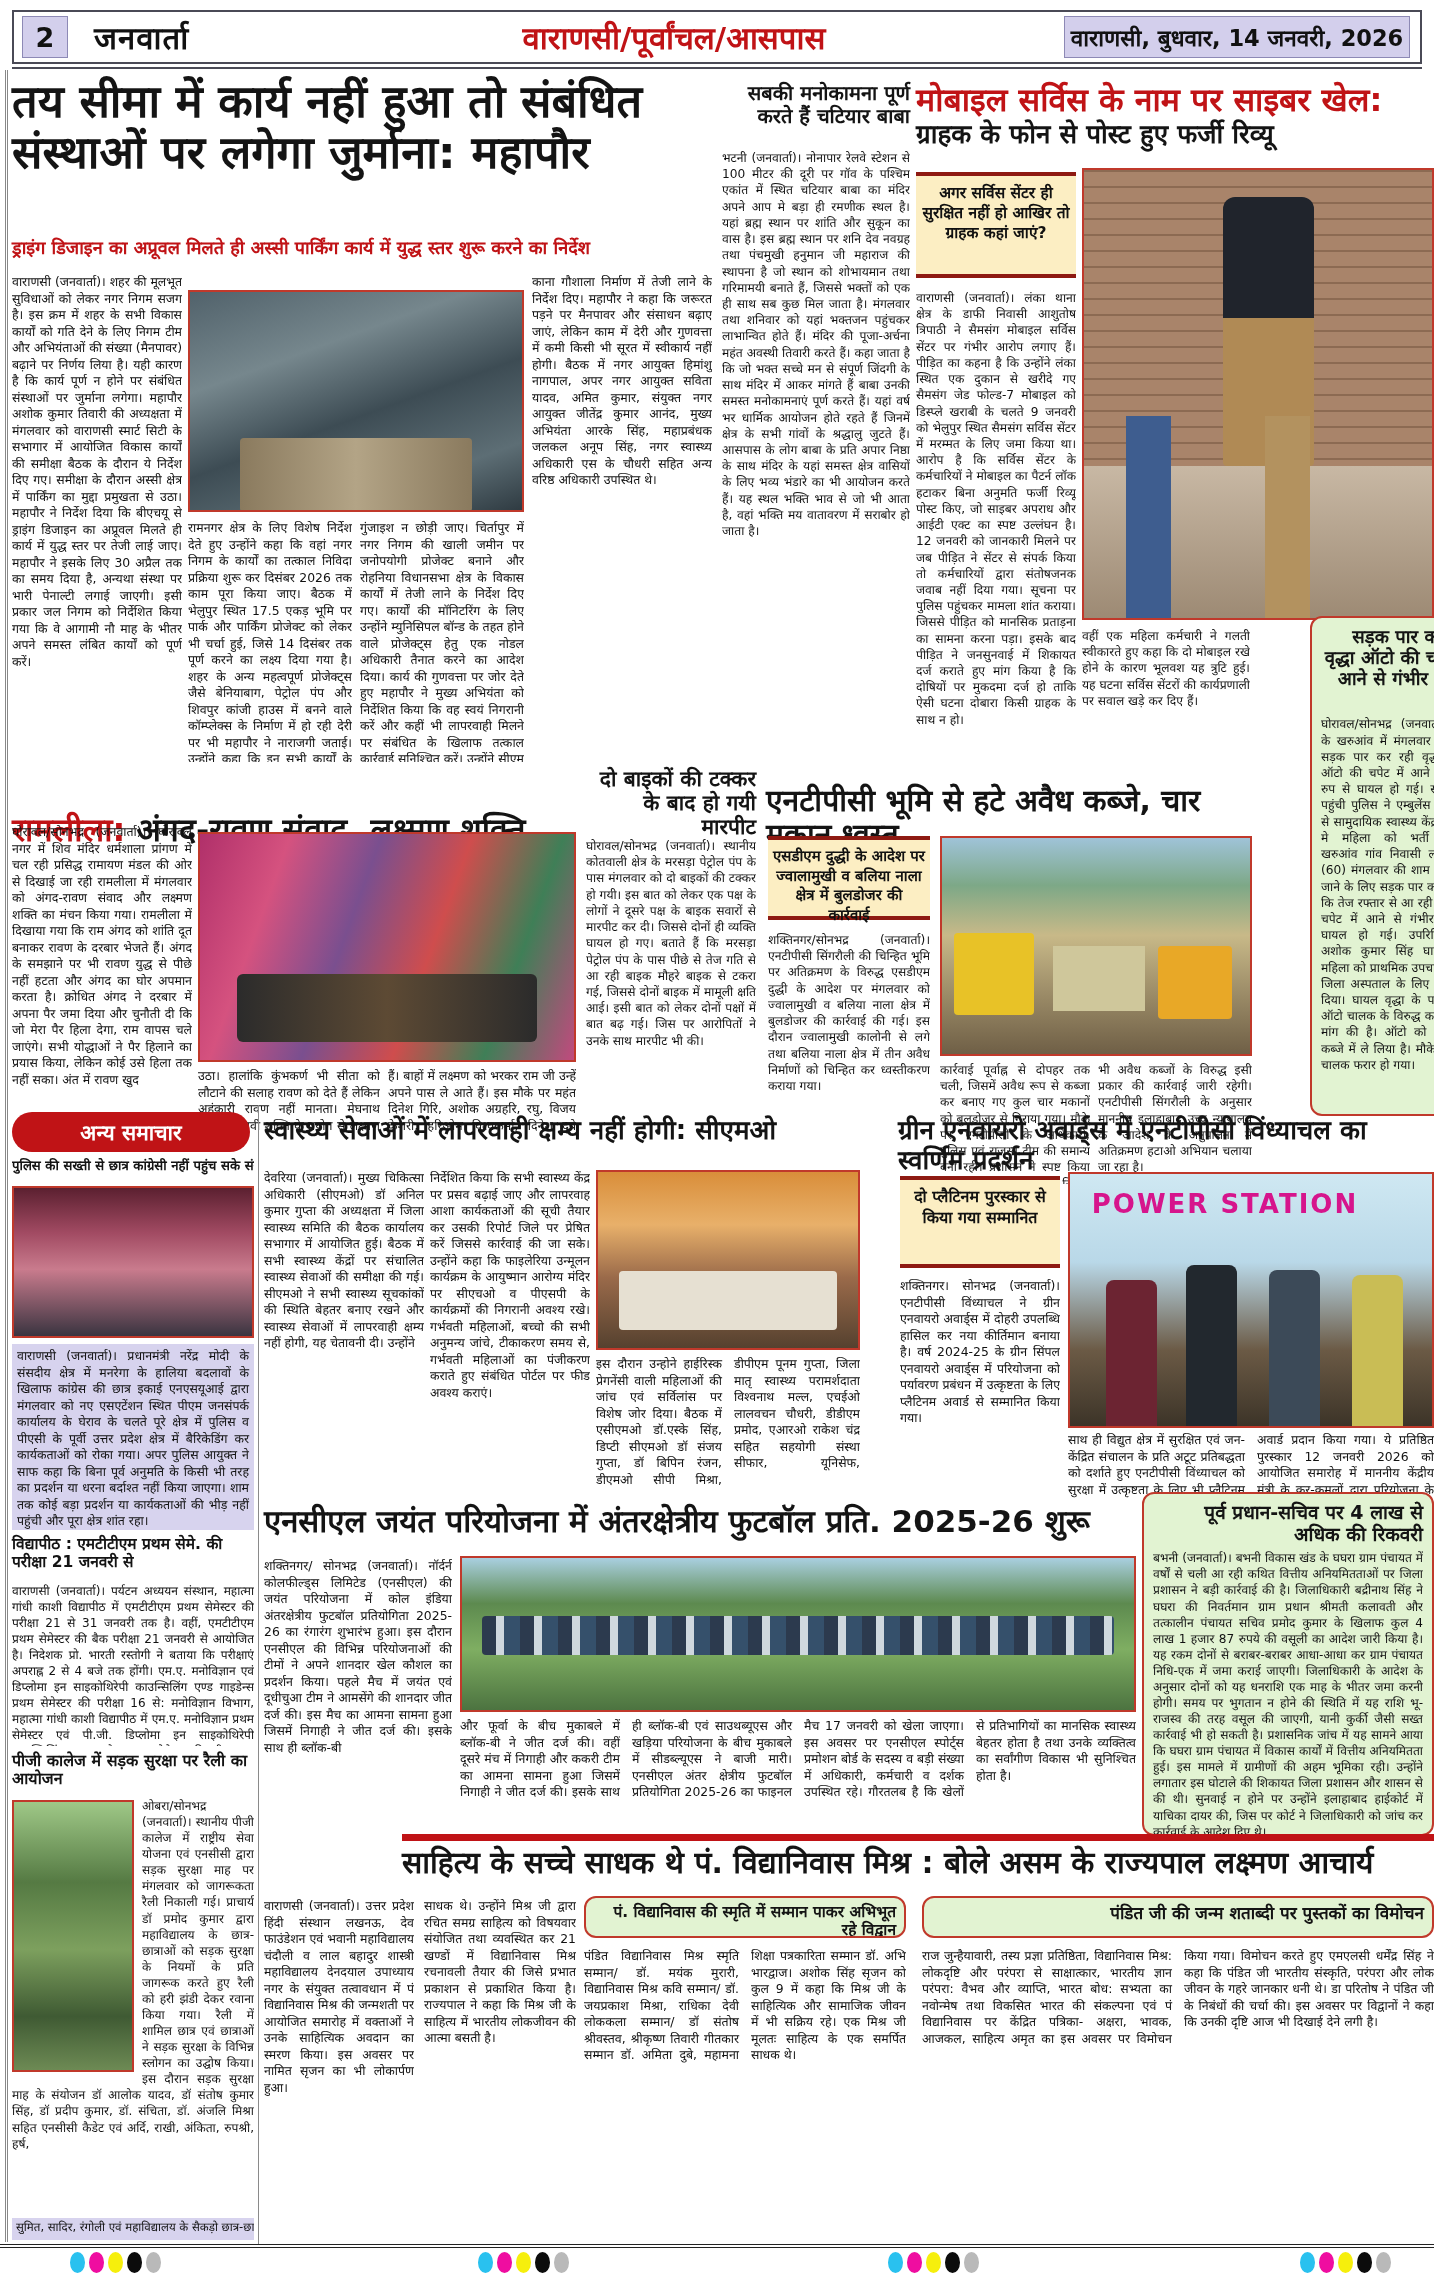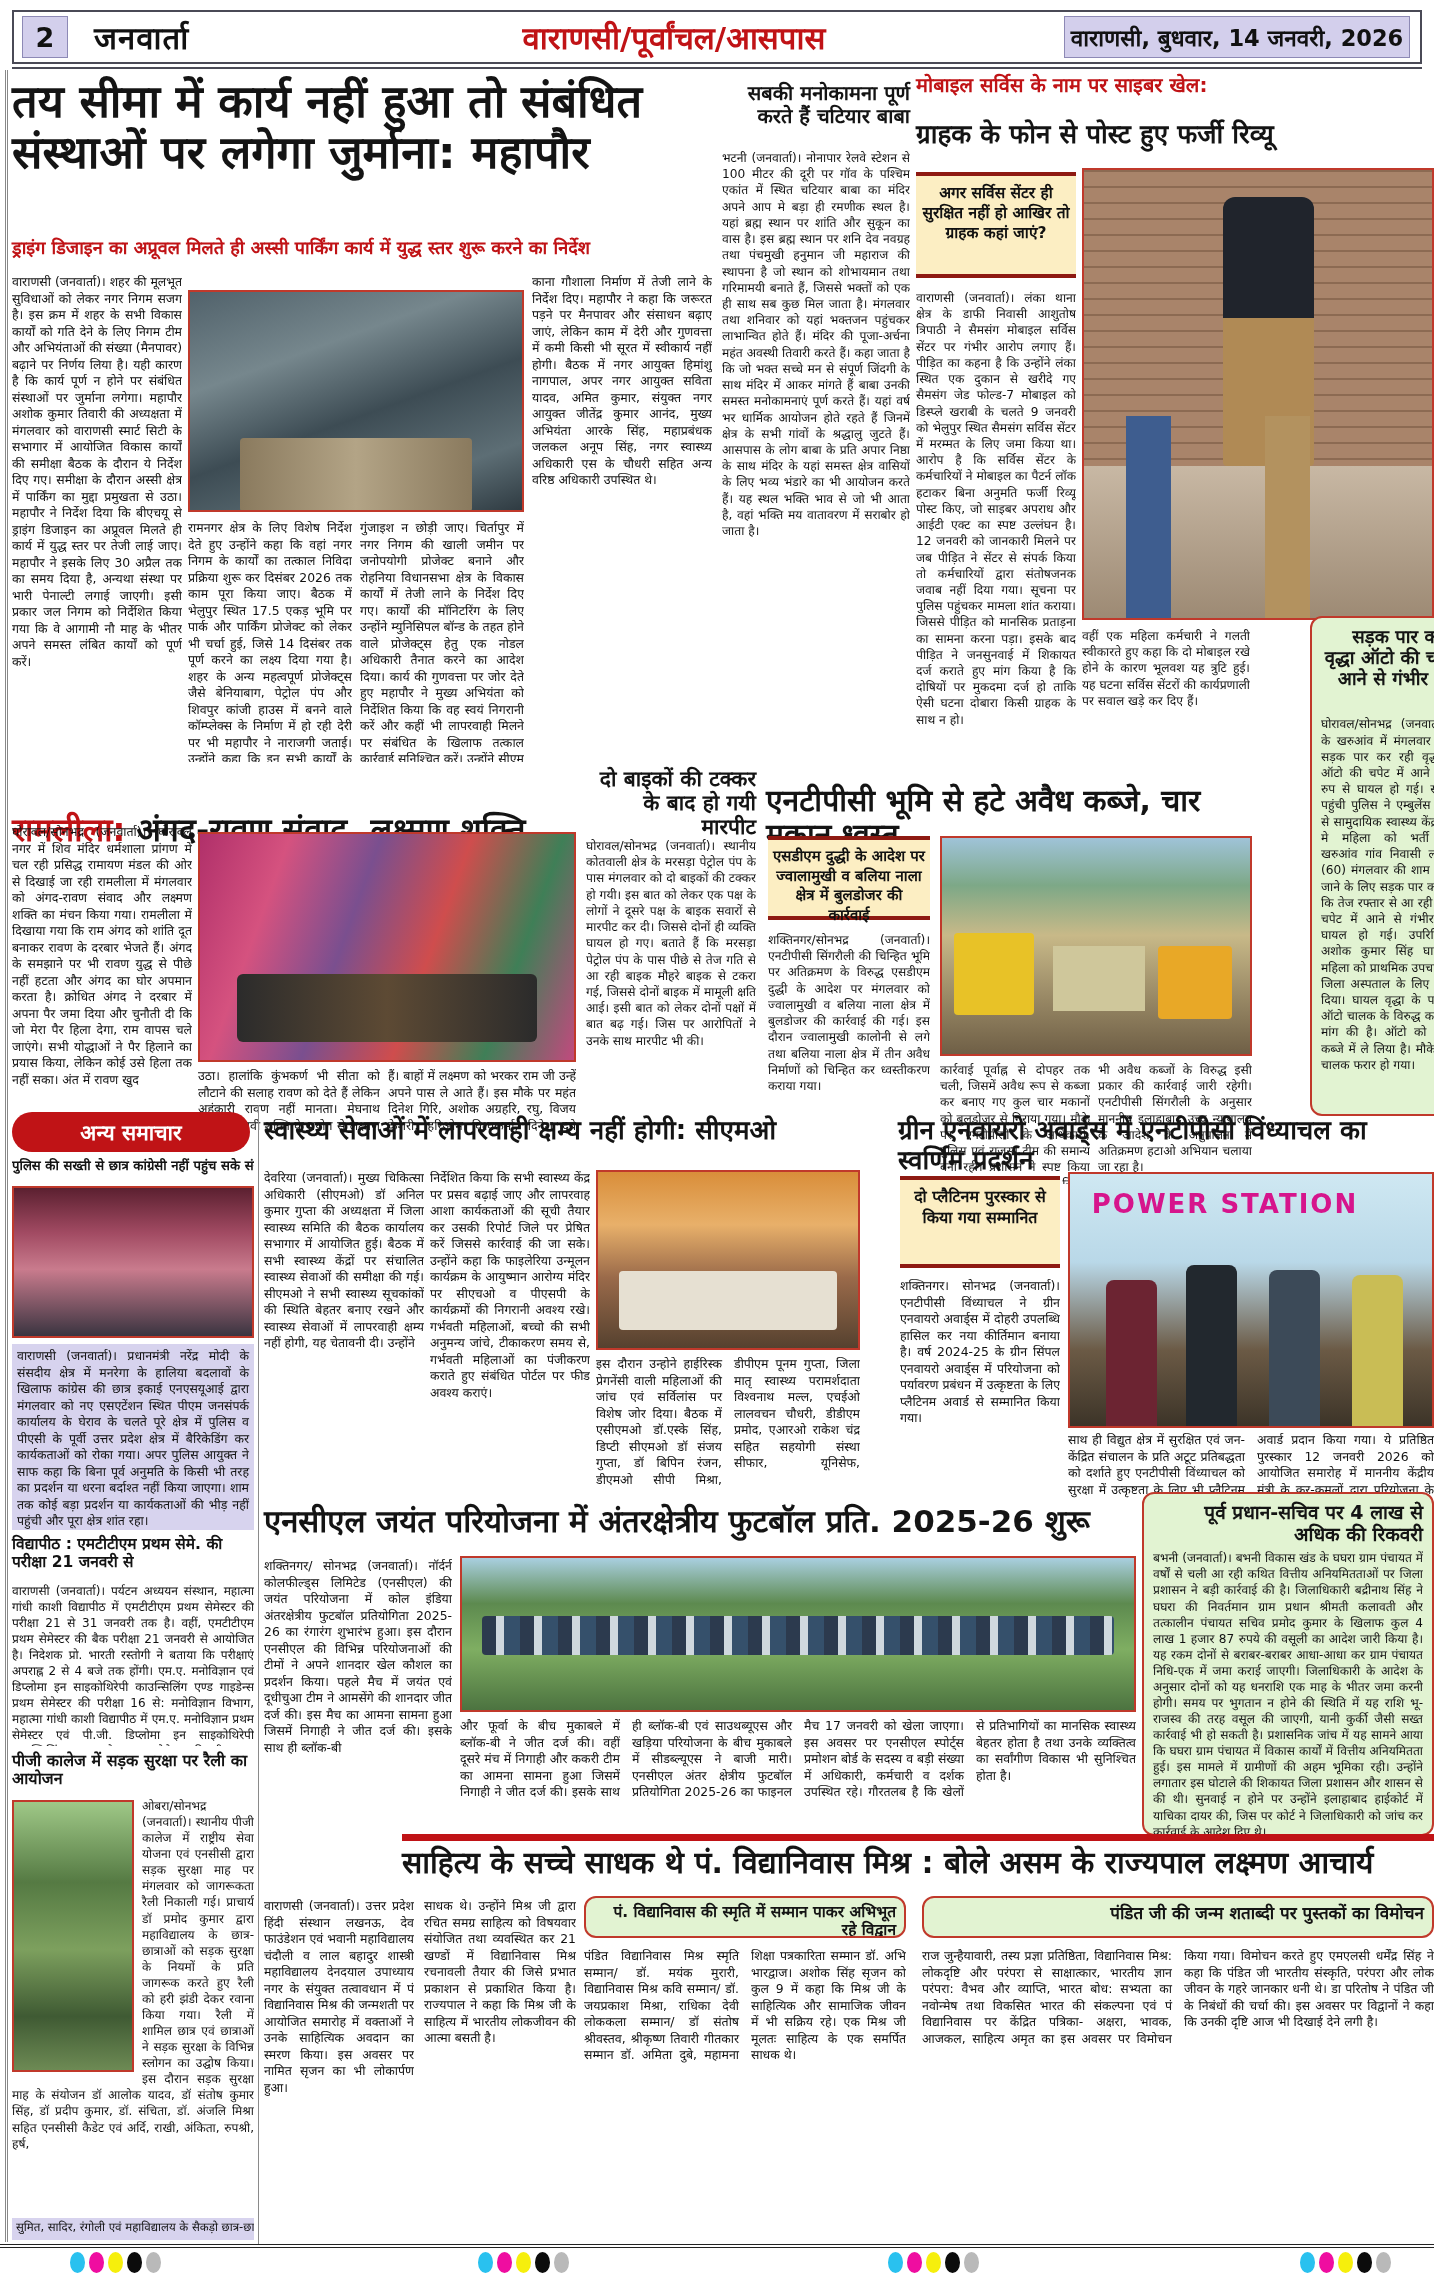--- a/index.html
+++ b/index.html
@@ -49,21 +49,21 @@
       linear-gradient(160deg,#51626b 0%,#76878d 30%,#3d4c54 55%,#5d6e75 80%,#2f3b42 100%);">
     <div style="width:70%;height:34%;margin:44% auto 0;background:linear-gradient(90deg,#8a7a5e,#b3a486,#8a7a5e);border-radius:4px;"></div>
   </div>
   <div class="abs txt" style="left:188px;top:520px;width:164px;height:242px;">रामनगर क्षेत्र के लिए विशेष निर्देश देते हुए उन्होंने कहा कि वहां नगर निगम के कार्यों का तत्काल निविदा प्रक्रिया शुरू कर दिसंबर 2026 तक काम पूरा किया जाए। बैठक में भेलुपुर स्थित 17.5 एकड़ भूमि पर पार्क और पार्किंग प्रोजेक्ट को लेकर भी चर्चा हुई, जिसे 14 दिसंबर तक पूर्ण करने का लक्ष्य दिया गया है। शहर के अन्य महत्वपूर्ण प्रोजेक्ट्स जैसे बेनियाबाग, पेट्रोल पंप और शिवपुर कांजी हाउस में बनने वाले कॉम्प्लेक्स के निर्माण में हो रही देरी पर भी महापौर ने नाराजगी जताई। उन्होंने कहा कि इन सभी कार्यों के लिए पूरी तैयारी रखी जाए, और विलंब की</div>
   <div class="abs txt" style="left:360px;top:520px;width:164px;height:242px;">गुंजाइश न छोड़ी जाए। चिर्तापुर में नगर निगम की खाली जमीन पर जनोपयोगी प्रोजेक्ट बनाने और रोहनिया विधानसभा क्षेत्र के विकास कार्यों में तेजी लाने के निर्देश दिए गए। कार्यों की मॉनिटरिंग के लिए उन्होंने म्युनिसिपल बॉन्ड के तहत होने वाले प्रोजेक्ट्स हेतु एक नोडल अधिकारी तैनात करने का आदेश दिया। कार्य की गुणवत्ता पर जोर देते हुए महापौर ने मुख्य अभियंता को निर्देशित किया कि वह स्वयं निगरानी करें और कहीं भी लापरवाही मिलने पर संबंधित के खिलाफ तत्काल कार्रवाई सुनिश्चित करें। उन्होंने सीएम ग्रिड के कार्यों को समय पर पूरा करने और भिटकुरी</div>
   <div class="abs txt" style="left:532px;top:274px;width:180px;height:488px;">काना गौशाला निर्माण में तेजी लाने के निर्देश दिए। महापौर ने कहा कि जरूरत पड़ने पर मैनपावर और संसाधन बढ़ाए जाएं, लेकिन काम में देरी और गुणवत्ता में कमी किसी भी सूरत में स्वीकार्य नहीं होगी। बैठक में नगर आयुक्त हिमांशु नागपाल, अपर नगर आयुक्त सविता यादव, अमित कुमार, संयुक्त नगर आयुक्त जीतेंद्र कुमार आनंद, मुख्य अभियंता आरके सिंह, महाप्रबंधक जलकल अनूप सिंह, नगर स्वास्थ्य अधिकारी एस के चौधरी सहित अन्य वरिष्ठ अधिकारी उपस्थित थे।</div>
 
   <div class="abs hl ctr" style="left:722px;top:82px;width:188px;height:62px;font-size:20px;">सबकी मनोकामना पूर्ण करते हैं चटियार बाबा</div>
   <div class="abs txt" style="left:722px;top:150px;width:188px;height:612px;font-size:12.2px;">भटनी (जनवार्ता)। नोनापार रेलवे स्टेशन से 100 मीटर की दूरी पर गॉव के पश्चिम एकांत में स्थित चटियार बाबा का मंदिर अपने आप मे बड़ा ही रमणीक स्थल है। यहां ब्रह्म स्थान पर शांति और सुकून का वास है। इस ब्रह्म स्थान पर शनि देव नवग्रह तथा पंचमुखी हनुमान जी महाराज की स्थापना है जो स्थान को शोभायमान तथा गरिमामयी बनाते हैं, जिससे भक्तों को एक ही साथ सब कुछ मिल जाता है। मंगलवार तथा शनिवार को यहां भक्तजन पहुंचकर लाभान्वित होते हैं। मंदिर की पूजा-अर्चना महंत अवस्थी तिवारी करते हैं। कहा जाता है कि जो भक्त सच्चे मन से संपूर्ण जिंदगी के साथ मंदिर में आकर मांगते हैं बाबा उनकी समस्त मनोकामनाएं पूर्ण करते हैं। यहां वर्ष भर धार्मिक आयोजन होते रहते हैं जिनमें क्षेत्र के सभी गांवों के श्रद्धालु जुटते हैं। आसपास के लोग बाबा के प्रति अपार निष्ठा के साथ मंदिर के यहां समस्त क्षेत्र वासियों के लिए भव्य भंडारे का भी आयोजन करते हैं। यह स्थल भक्ति भाव से जो भी आता है, वहां भक्ति मय वातावरण में सराबोर हो जाता है।</div>
 
-  <div class="abs hl red" style="left:916px;top:74px;width:516px;height:40px;font-size:20px;">मोबाइल सर्विस के नाम पर साइबर खेल:</div>
+  <div class="abs hl red" style="left:916px;top:82px;width:516px;height:40px;font-size:32px;">मोबाइल सर्विस के नाम पर साइबर खेल:</div>
   <div class="abs hl" style="left:916px;top:120px;width:516px;height:38px;font-size:26px;">ग्राहक के फोन से पोस्ट हुए फर्जी रिव्यू</div>
   <div class="abs ybox" style="left:916px;top:172px;width:160px;height:106px;font-size:15.5px;">अगर सर्विस सेंटर ही सुरक्षित नहीं हो आखिर तो ग्राहक कहां जाएं?</div>
   <div class="abs photo" style="left:1082px;top:168px;width:352px;height:452px;background:
       repeating-linear-gradient(0deg,#a9846a 0 14px,#8c6a52 14px 16px),
       linear-gradient(120deg,#b08e72,#7d5f49);">
     <div style="position:absolute;left:40%;top:6%;width:26%;height:60%;background:linear-gradient(180deg,#20242c 0 45%,#b08a55 45% 100%);border-radius:12px 12px 4px 4px;"></div>
     <div style="position:absolute;left:0;bottom:0;width:100%;height:34%;background:linear-gradient(180deg,#c8b8a4,#9d8a74);"></div>
     <div style="position:absolute;left:12%;bottom:0;width:13%;height:45%;background:#3e5d8f;"></div>
     <div style="position:absolute;left:52%;bottom:0;width:13%;height:45%;background:#b39althoughtful"></div>
     <div style="position:absolute;left:52%;bottom:0;width:13%;height:45%;background:#b3925f;"></div>

